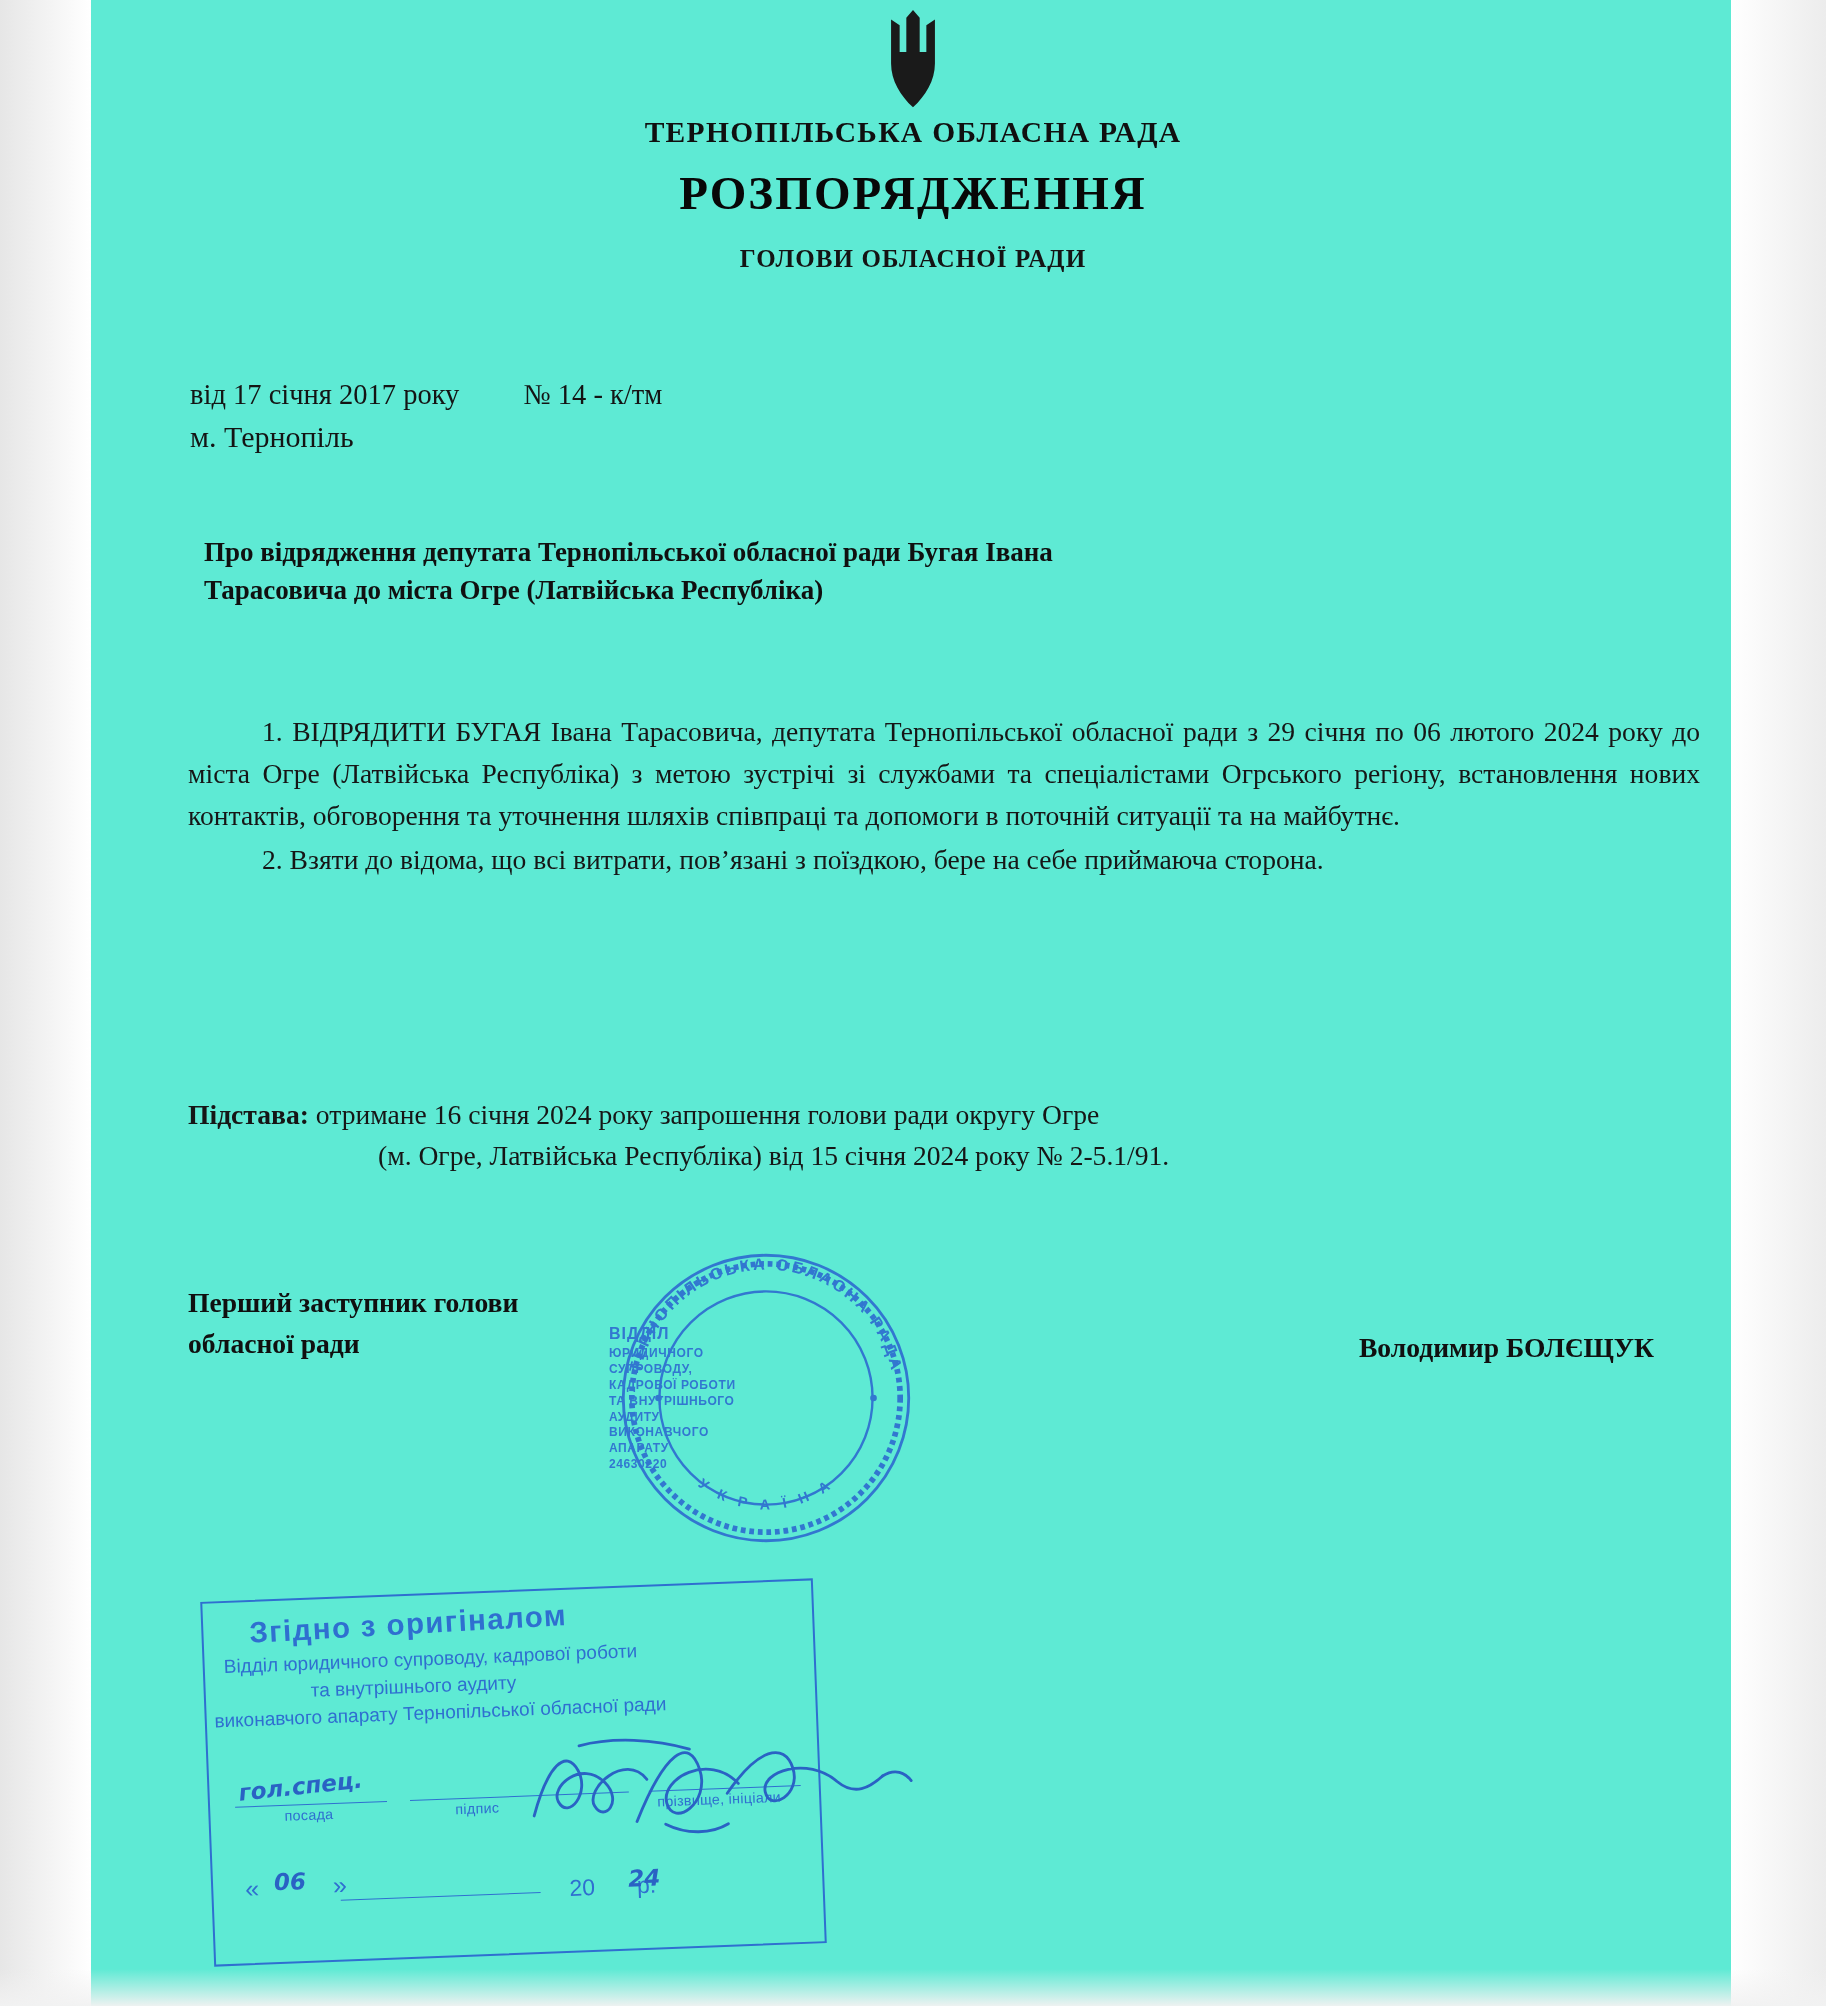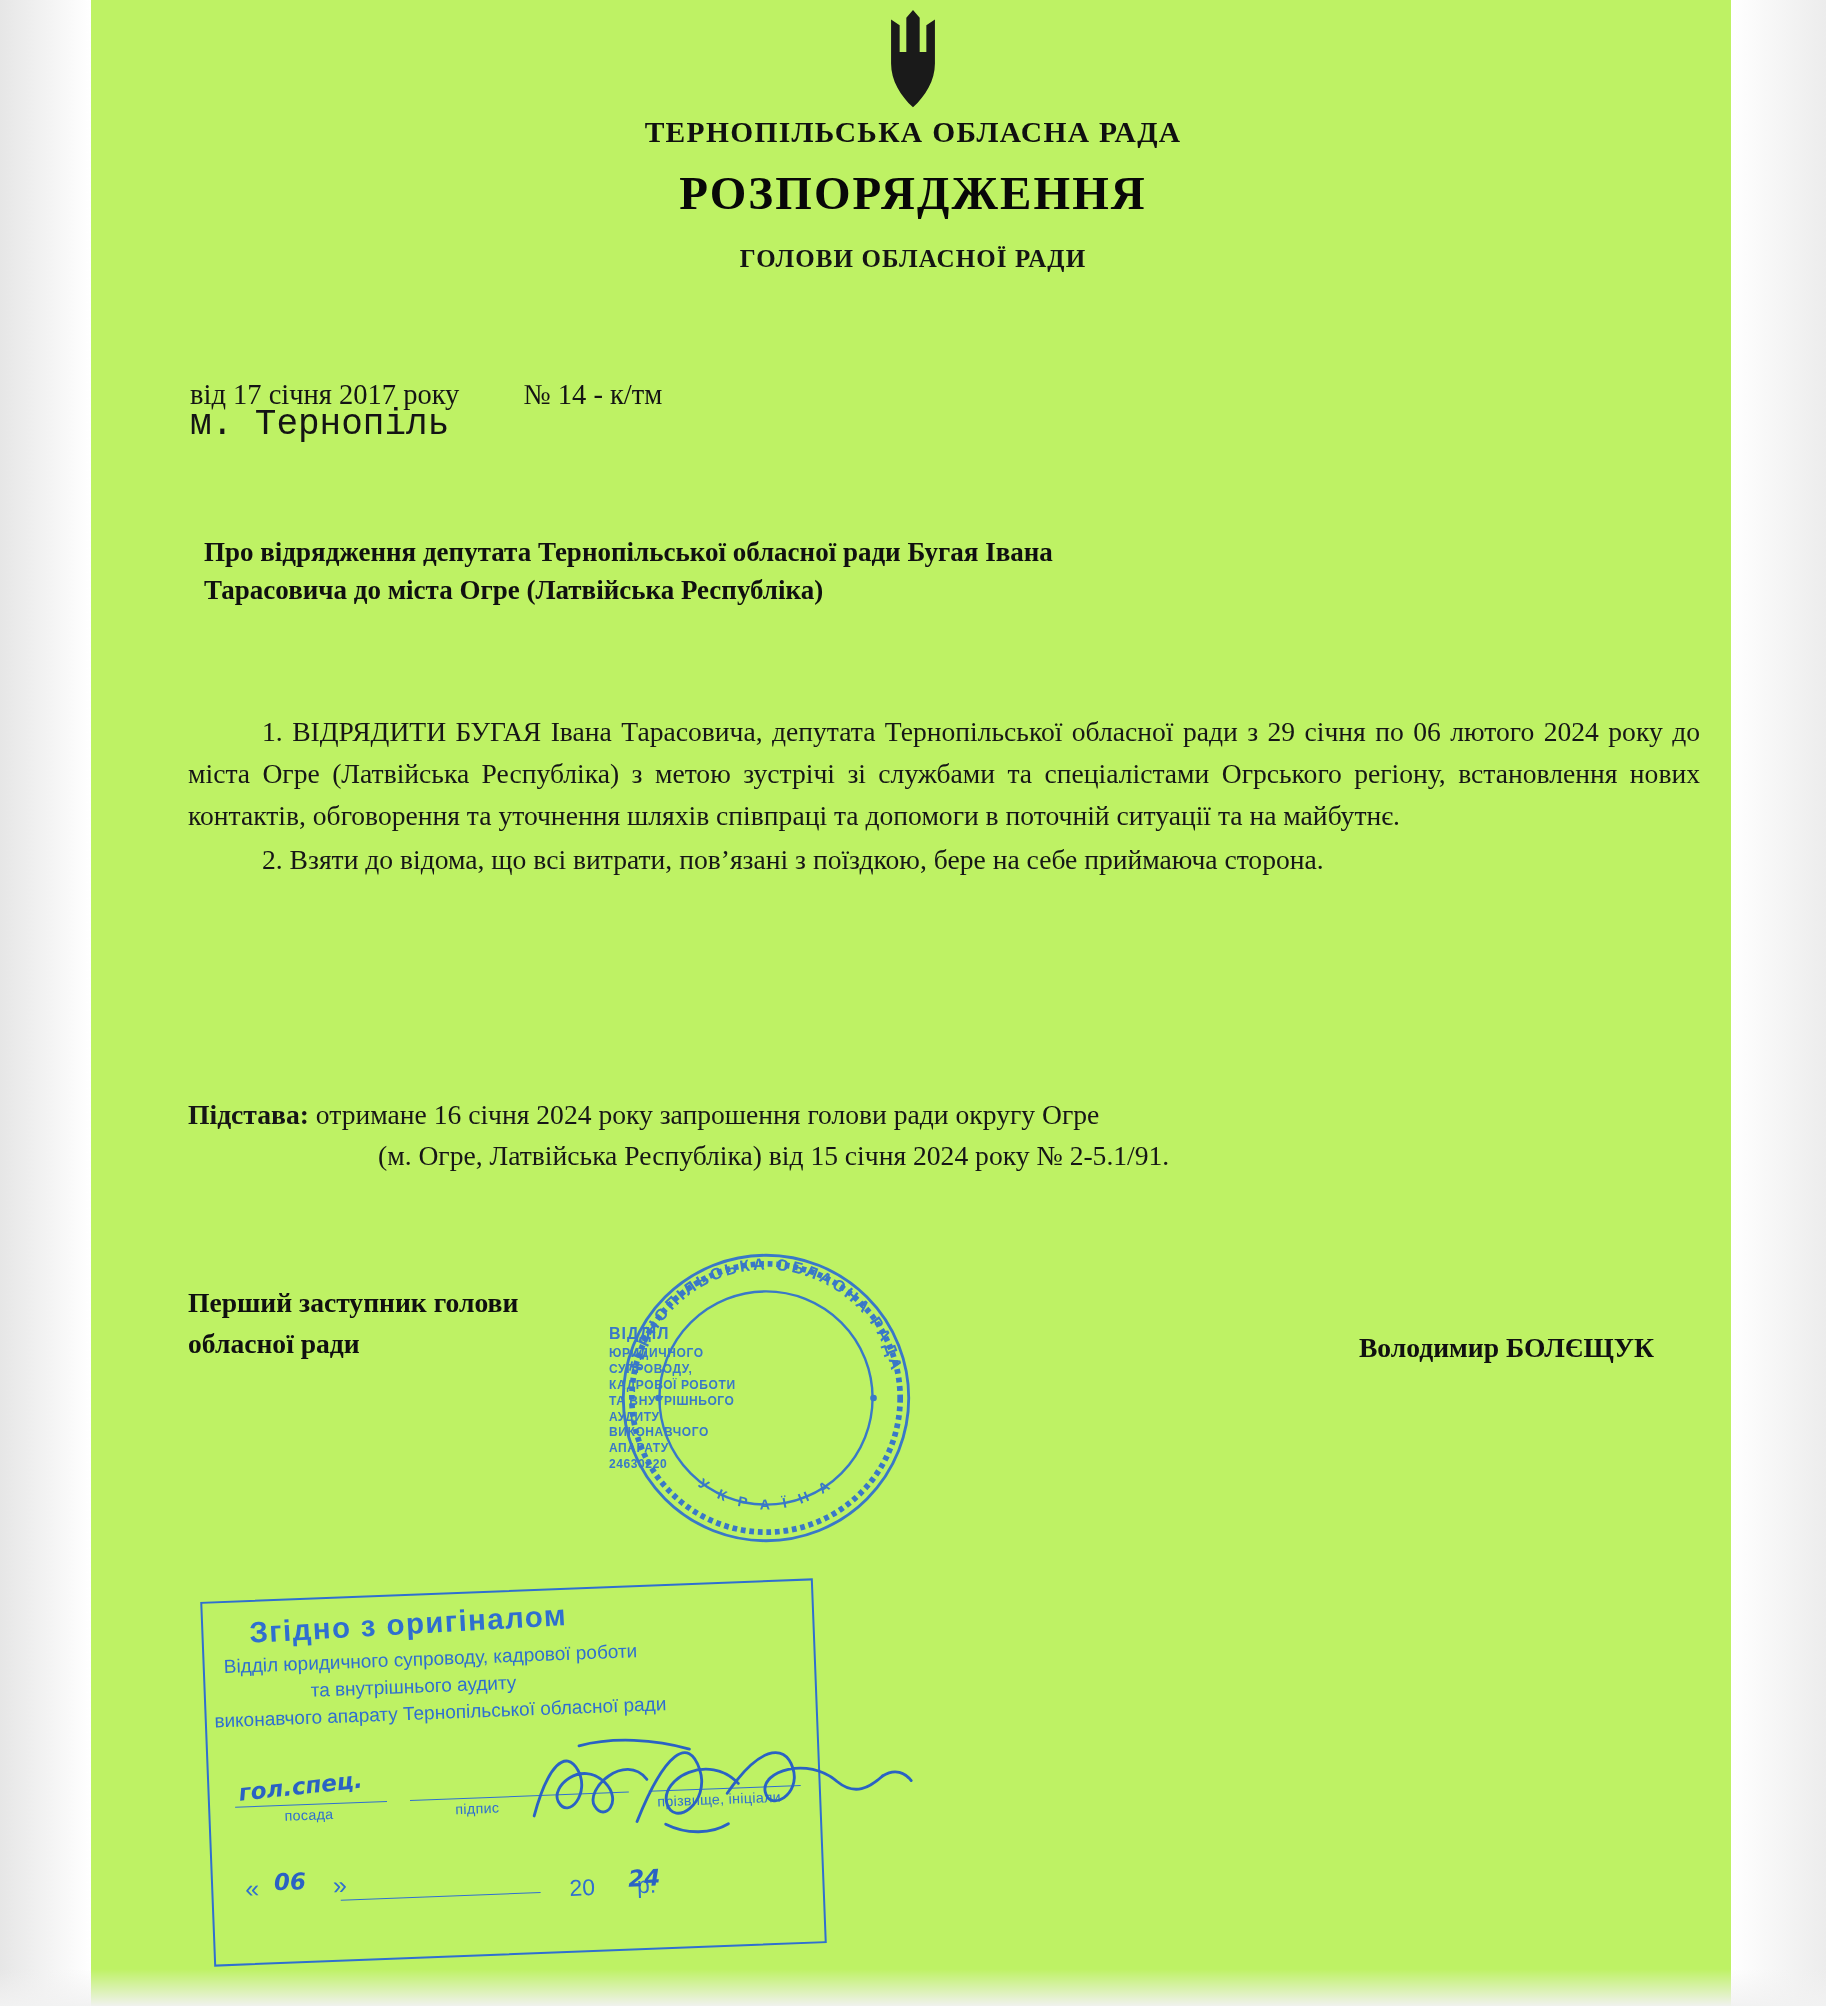--- a/index.html
+++ b/index.html
@@ -15,21 +15,21 @@
     color: #1b1b1b;
     overflow: hidden;
   }
 
   .page {
     position: absolute;
     left: 0;
     top: 0;
     width: 1826px;
     height: 2007px;
-    background: #bef264;
+    background: #5eead4;
   }
 
   
   .emblem-wrap {
     position: absolute;
     left: 0;
     top: 7.6px;
     width: 1826px;
     text-align: center;
   }
@@ -75,24 +75,23 @@
     top: 379px;
     font-size: 28.5px;
     color: #141414;
   }
   .meta .num {
     margin-left: 57px;
   }
   .city {
     position: absolute;
     left: 190px;
-    top: 404px;
-    font-size: 36px;
+    top: 420px;
+    font-size: 30px;
     color: #141414;
-    font-family: Liberation Mono, monospace;
   }
 
   
   .subject {
     position: absolute;
     left: 204px;
     top: 533px;
     width: 951px;
     font-size: 27px;
     font-weight: bold;

